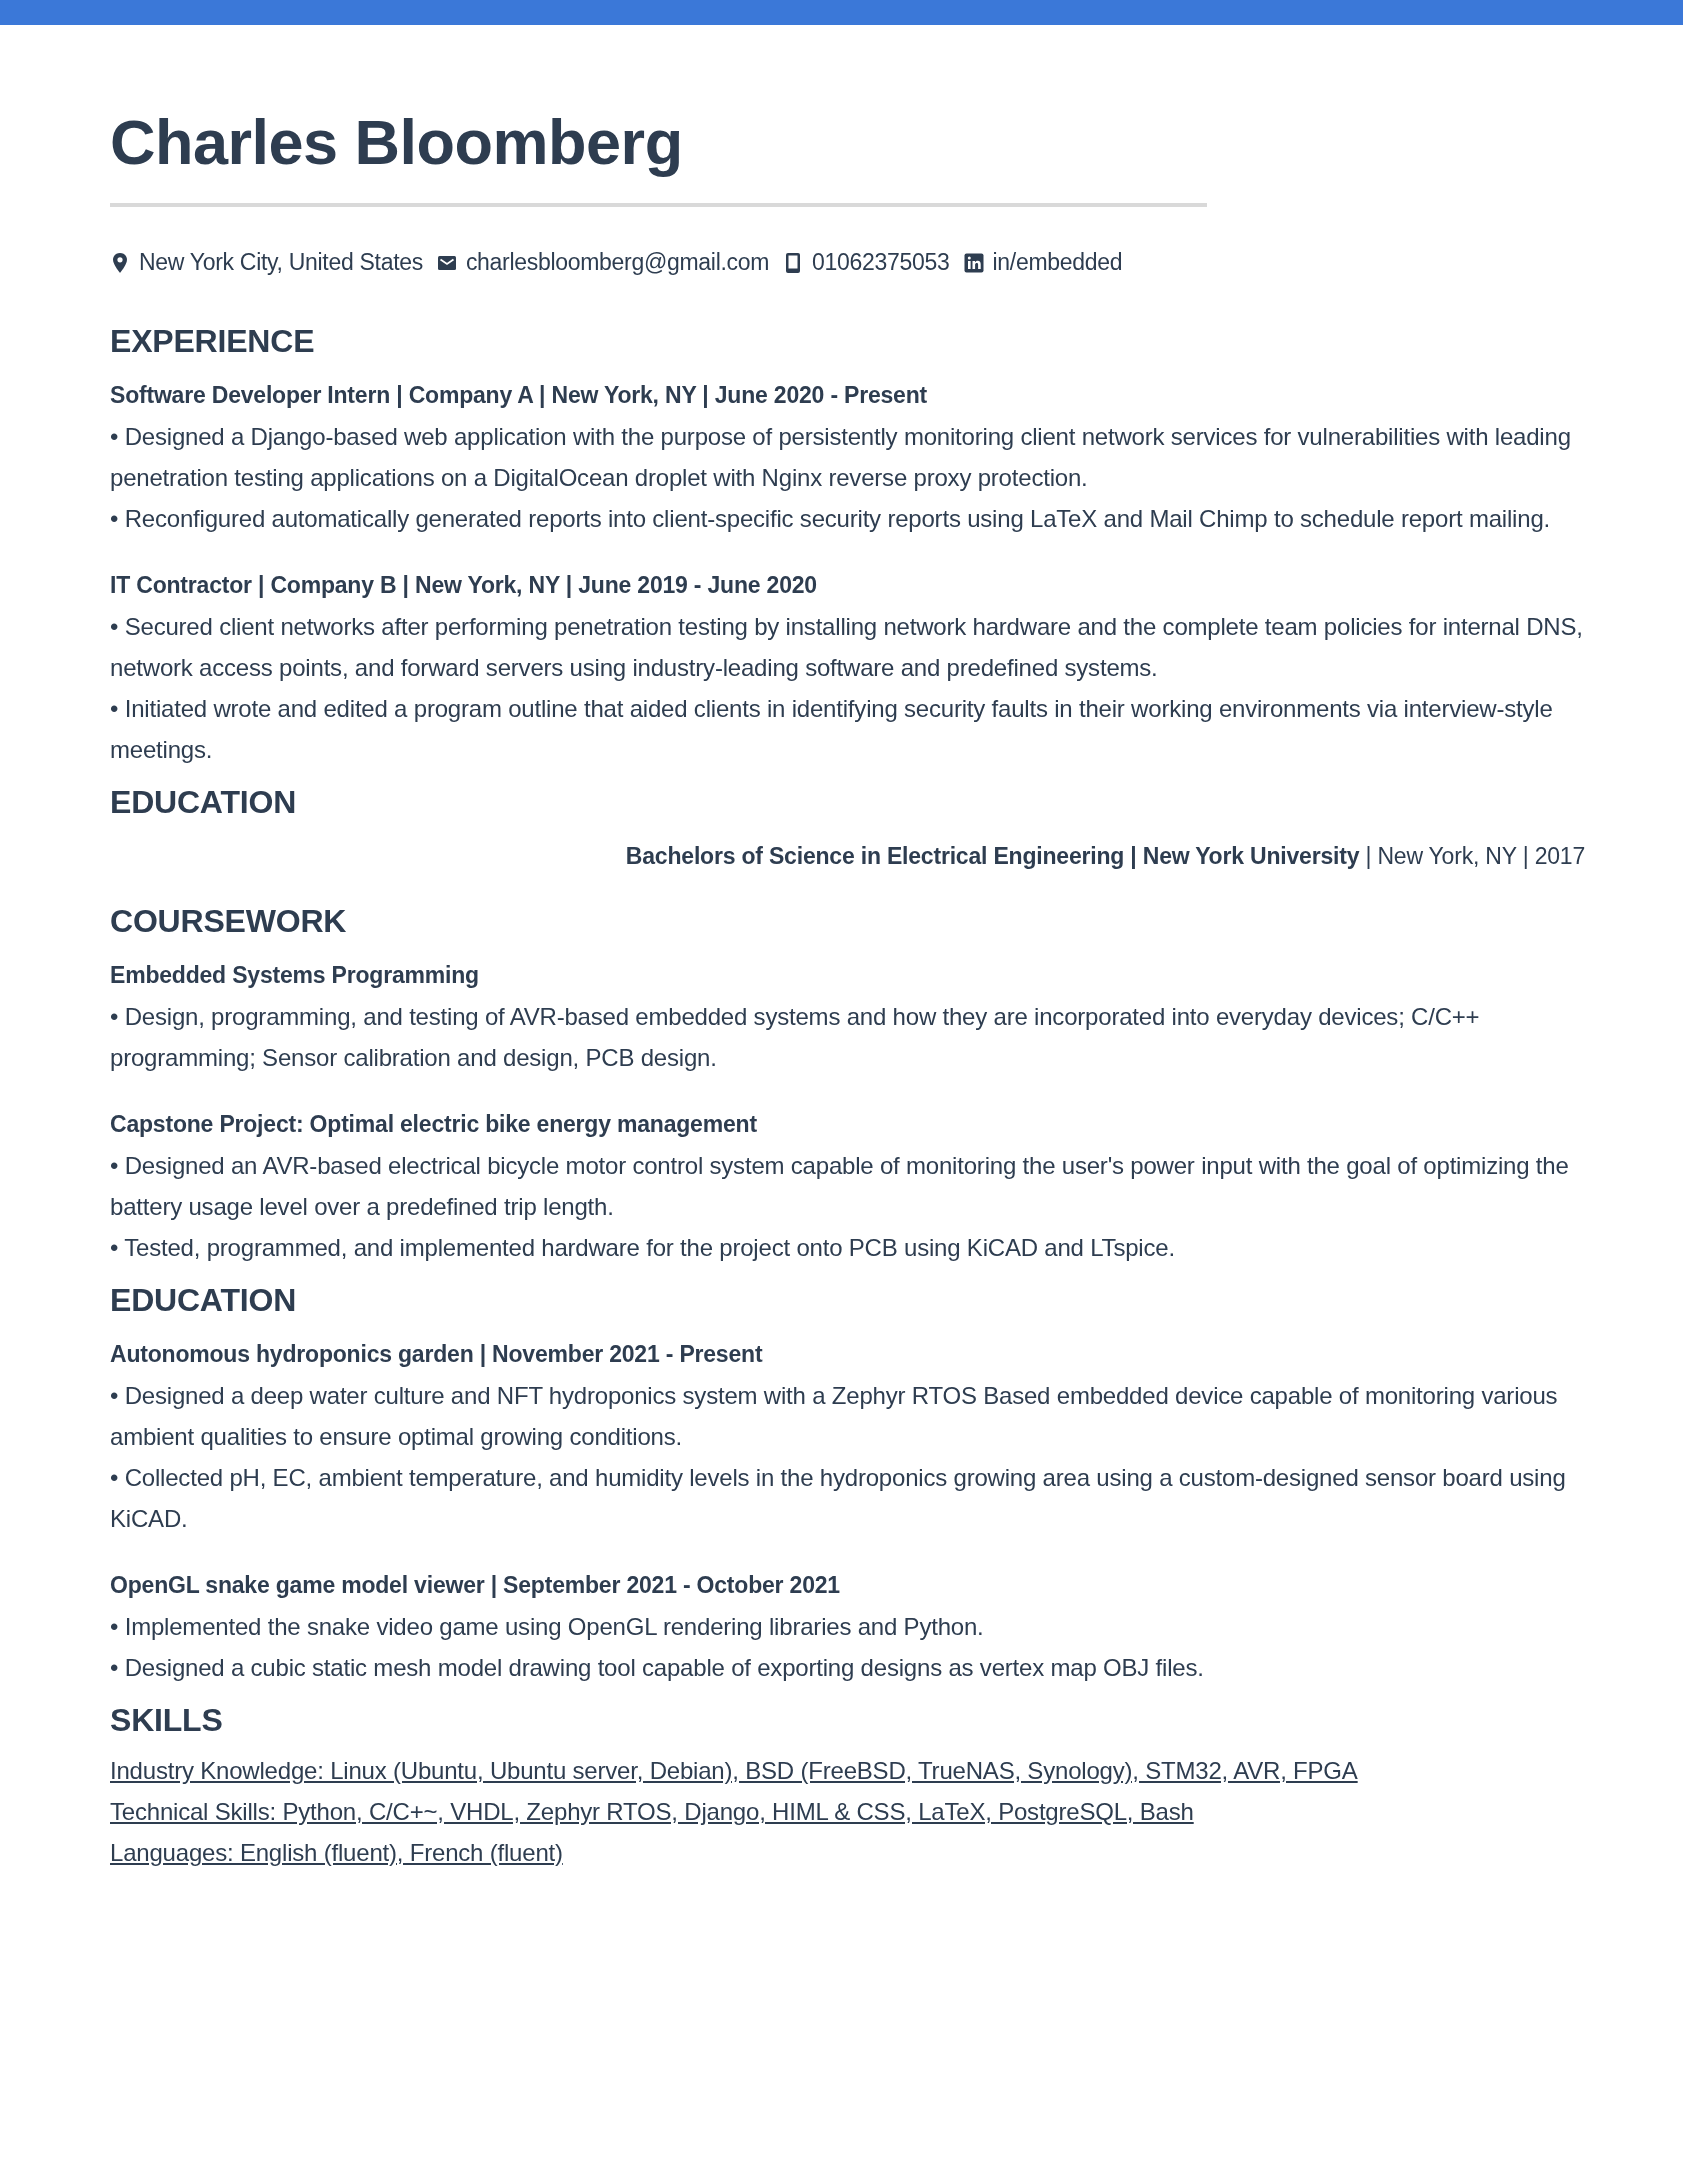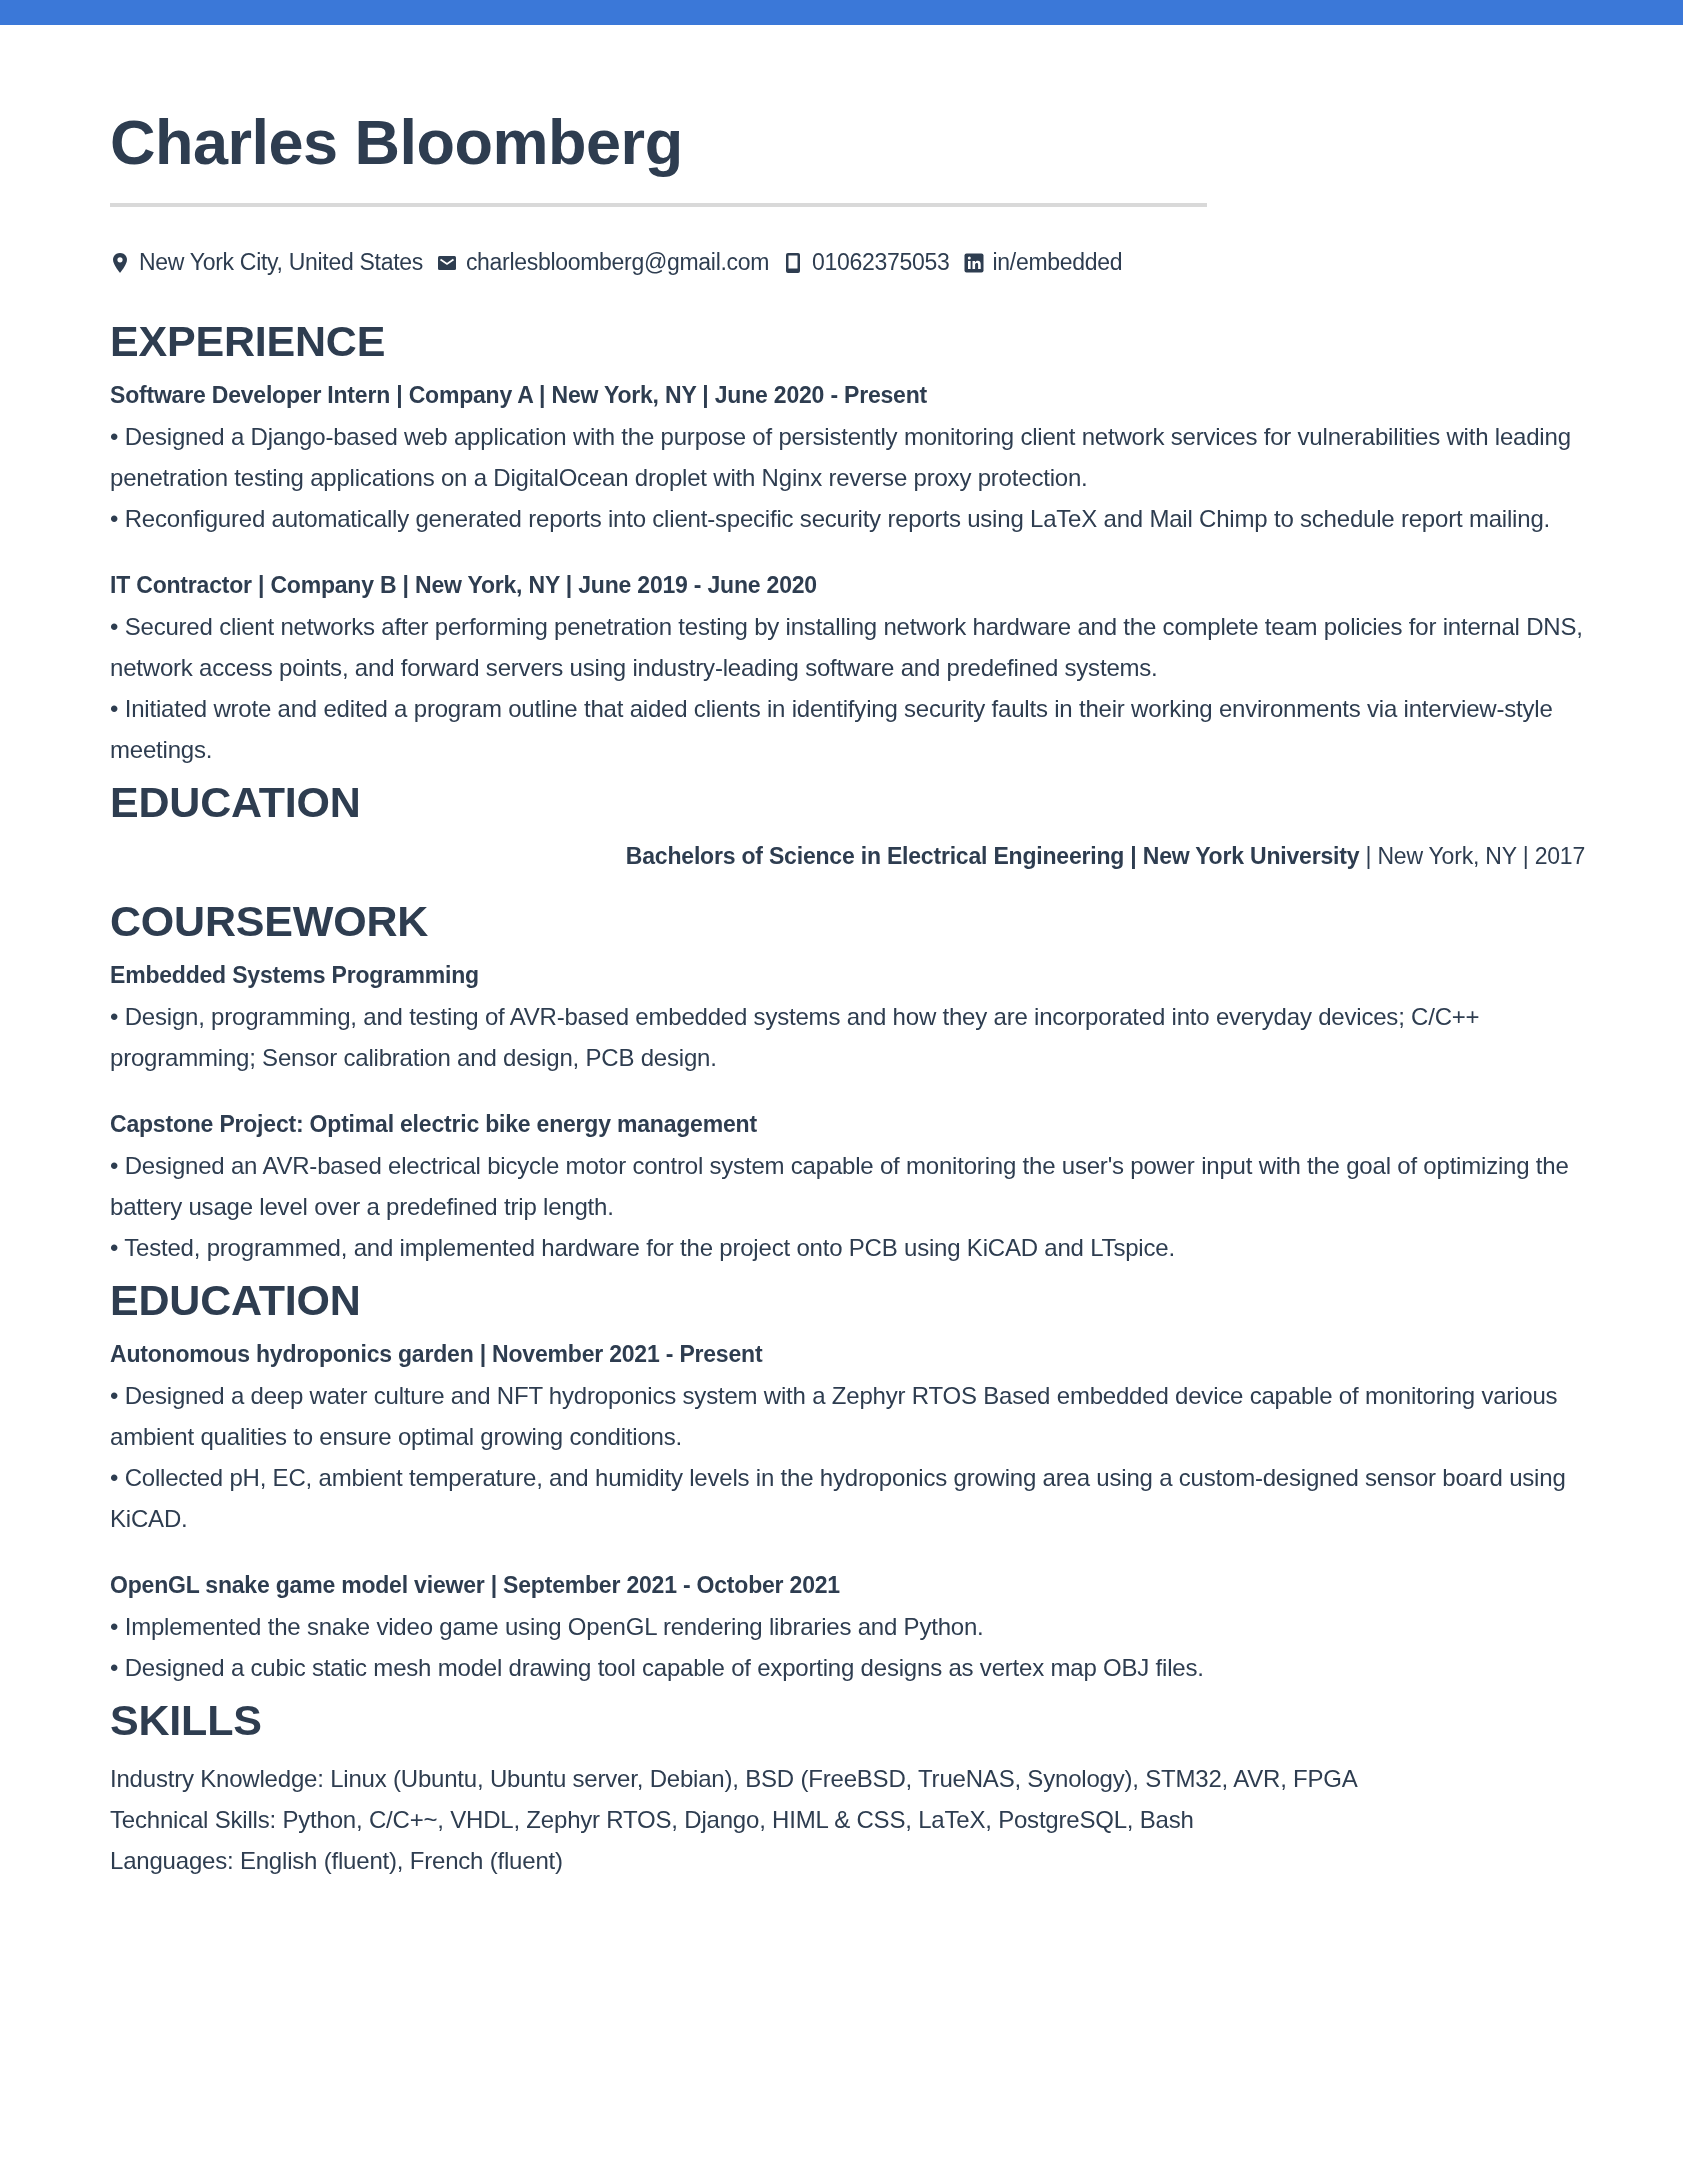--- a/index.html
+++ b/index.html
@@ -17,30 +17,30 @@
   .contact {
     position: absolute; left: 0; top: 244px; height: 32px; display: flex; align-items: flex-end;
     font-size: 23px; white-space: nowrap; letter-spacing: -0.3px;
   }
   .contact-item { display: flex; align-items: center; margin-right: 14px; }
   .contact-item:last-child { margin-right: 0; }
   .ic { display: inline-block; width: 20px; height: 22px; margin-right: 9px; }
   .ic svg { width: 100%; height: 100%; display: block; }
   .content { position: absolute; left: 0; top: 319px; width: 1475px; }
   .section-title {
-    font-size: 43px; font-weight: bold; line-height: 44px; margin: 0; letter-spacing: -0.2px;
+    font-size: 32px; font-weight: bold; line-height: 44px; margin: 0; letter-spacing: -0.2px;
   }
   .entry-title { font-size: 23px; font-weight: bold; line-height: 42px; letter-spacing: -0.2px; margin-top: 11px; }
   .entry-title .light { font-weight: normal; }
   .bullet { font-size: 24px; line-height: 41px; letter-spacing: -0.2px; }
   .entry { margin-bottom: 25px; }
   .entry.last { margin-bottom: 10px; }
   .section { margin-bottom: 0; }
   .skill-line { font-size: 24px; line-height: 41px; letter-spacing: -0.2px; }
-  .skills-list { margin-top: 16px; }
+  .skills-list { margin-top: 8px; text-decoration: underline; }
 </style>
 </head>
 <body>
 
 <div class="topbar"></div>
 
 <div class="page">
   <h1 class="name">Charles Bloomberg</h1>
   <div class="rule"></div>
 

